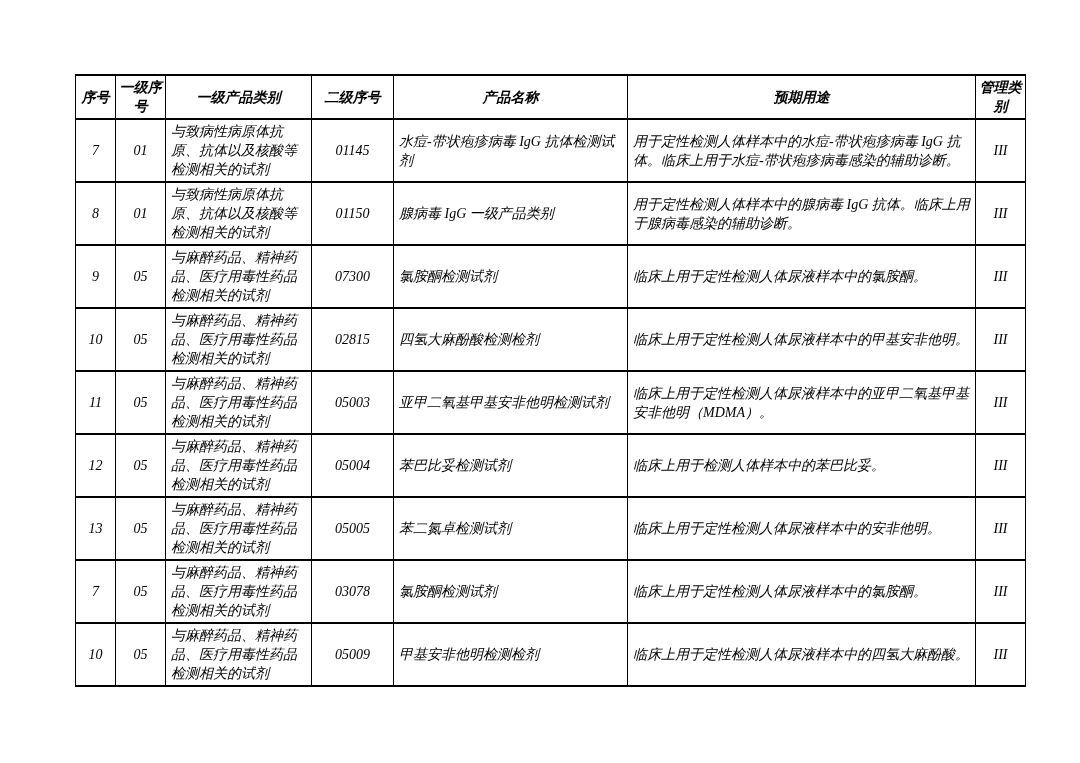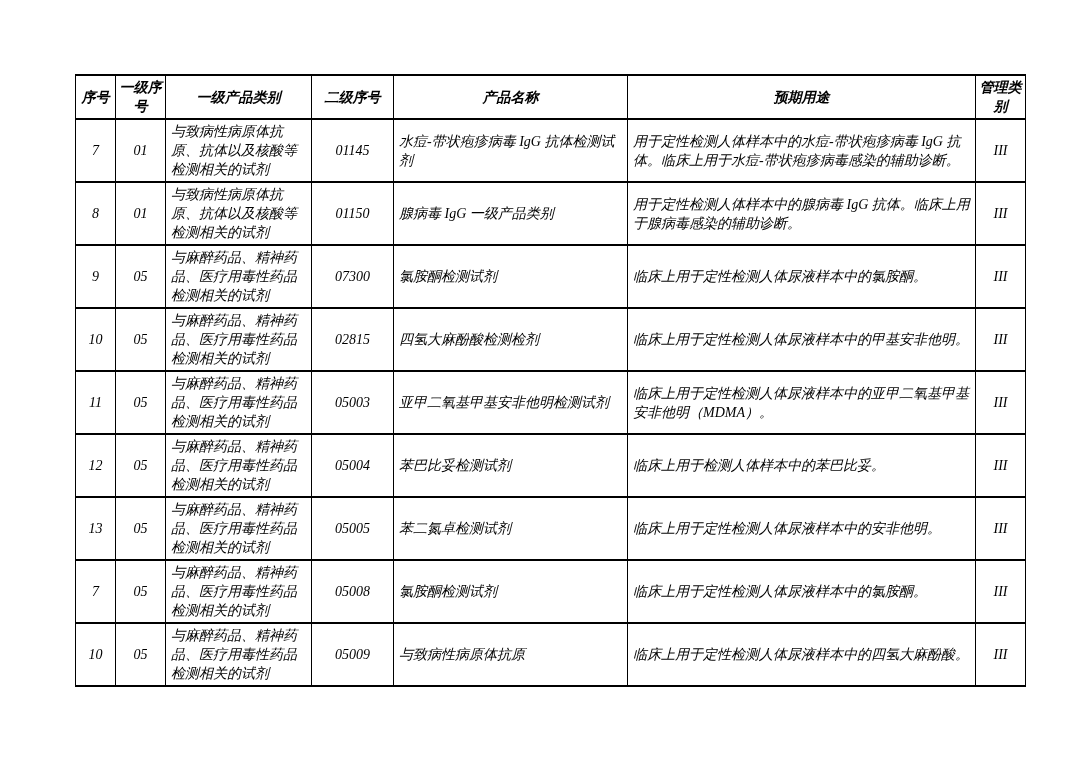--- a/index.html
+++ b/index.html
@@ -142,29 +142,29 @@
           <td class="col-category">与麻醉药品、精神药品、医疗用毒性药品检测相关的试剂</td>
           <td class="col-level2">05005</td>
           <td class="col-name">苯二氮卓检测试剂</td>
           <td class="col-use">临床上用于定性检测人体尿液样本中的安非他明。</td>
           <td class="col-class">III</td>
         </tr>
         <tr>
           <td class="col-seq">7</td>
           <td class="col-level1">05</td>
           <td class="col-category">与麻醉药品、精神药品、医疗用毒性药品检测相关的试剂</td>
-          <td class="col-level2">05008</td>
+          <td class="col-level2">03078</td>
           <td class="col-name">氯胺酮检测试剂</td>
           <td class="col-use">临床上用于定性检测人体尿液样本中的氯胺酮。</td>
           <td class="col-class">III</td>
         </tr>
         <tr>
           <td class="col-seq">10</td>
           <td class="col-level1">05</td>
           <td class="col-category">与麻醉药品、精神药品、医疗用毒性药品检测相关的试剂</td>
           <td class="col-level2">05009</td>
-          <td class="col-name">与致病性病原体抗原</td>
+          <td class="col-name">甲基安非他明检测检剂</td>
           <td class="col-use">临床上用于定性检测人体尿液样本中的四氢大麻酚酸。</td>
           <td class="col-class">III</td>
         </tr>
       </tbody>
   </table>
 </div>
 
 </body></html>

